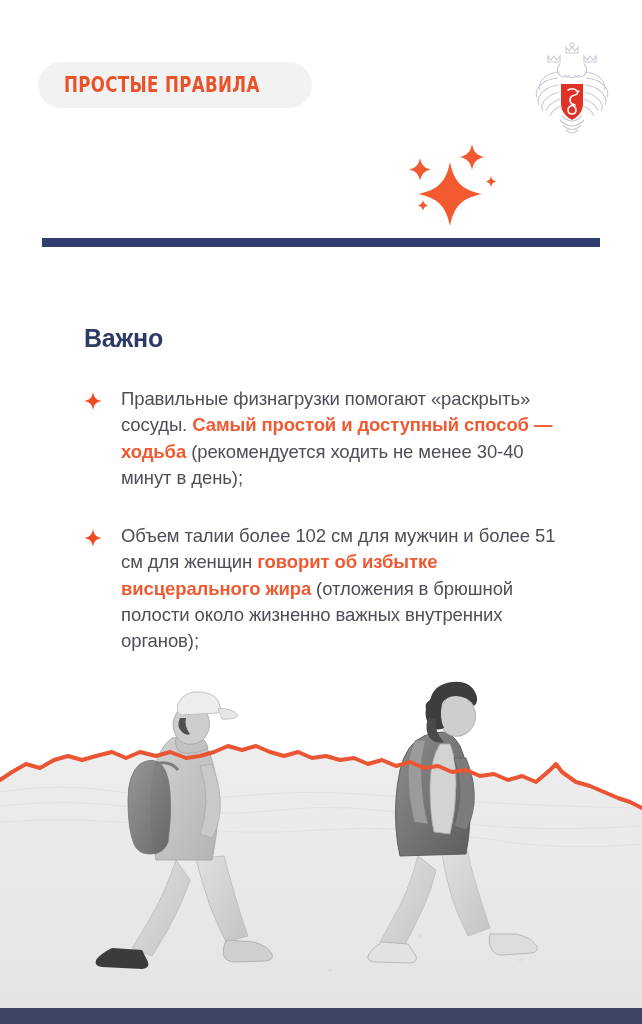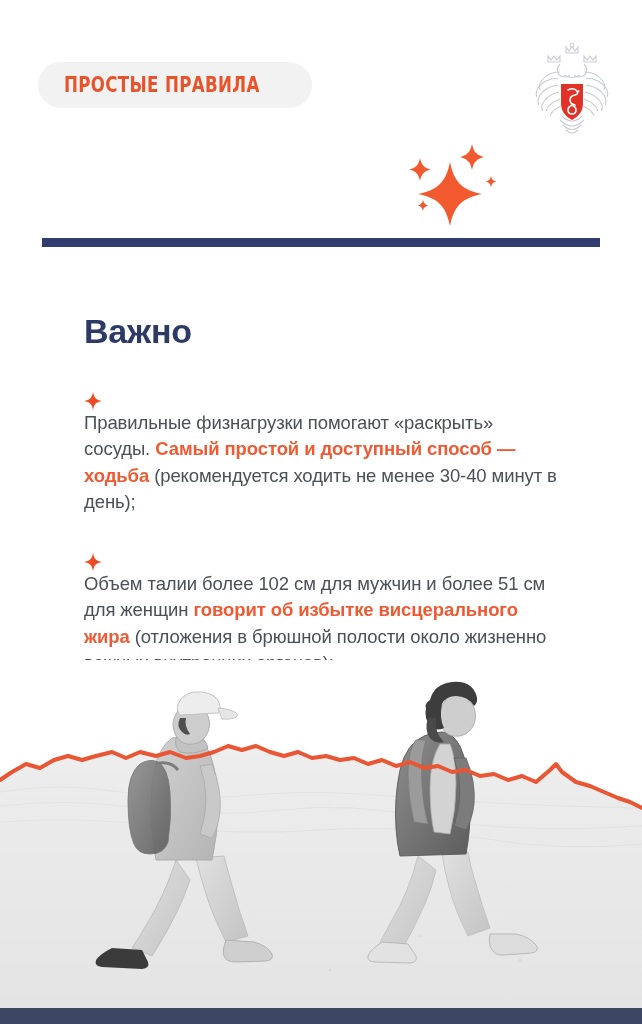--- a/index.html
+++ b/index.html
@@ -78,41 +78,40 @@
     top: 238px;
     width: 558px;
     height: 9px;
     background: #313d70;
   }
 
   
   .title {
     position: absolute;
     left: 84px;
-    top: 290px;
-    font-size: 34px;
+    top: 308px;
+    font-size: 25px;
     font-weight: 700;
     color: #2e3a66;
     letter-spacing: -0.2px;
     line-height: 1.1;
   }
 
   
   .bullets {
     position: absolute;
     left: 84px;
     top: 386px;
     width: 480px;
   }
   .bullet {
     position: relative;
     display: flex;
     align-items: flex-start;
     margin-bottom: 32px;
-    flex-direction: column;
   }
   .bullet:last-child { margin-bottom: 0; }
 
   .bullet-marker {
     flex: 0 0 auto;
     width: 18px;
     height: 18px;
     margin-top: 6px;
     margin-right: 19px;
   }

